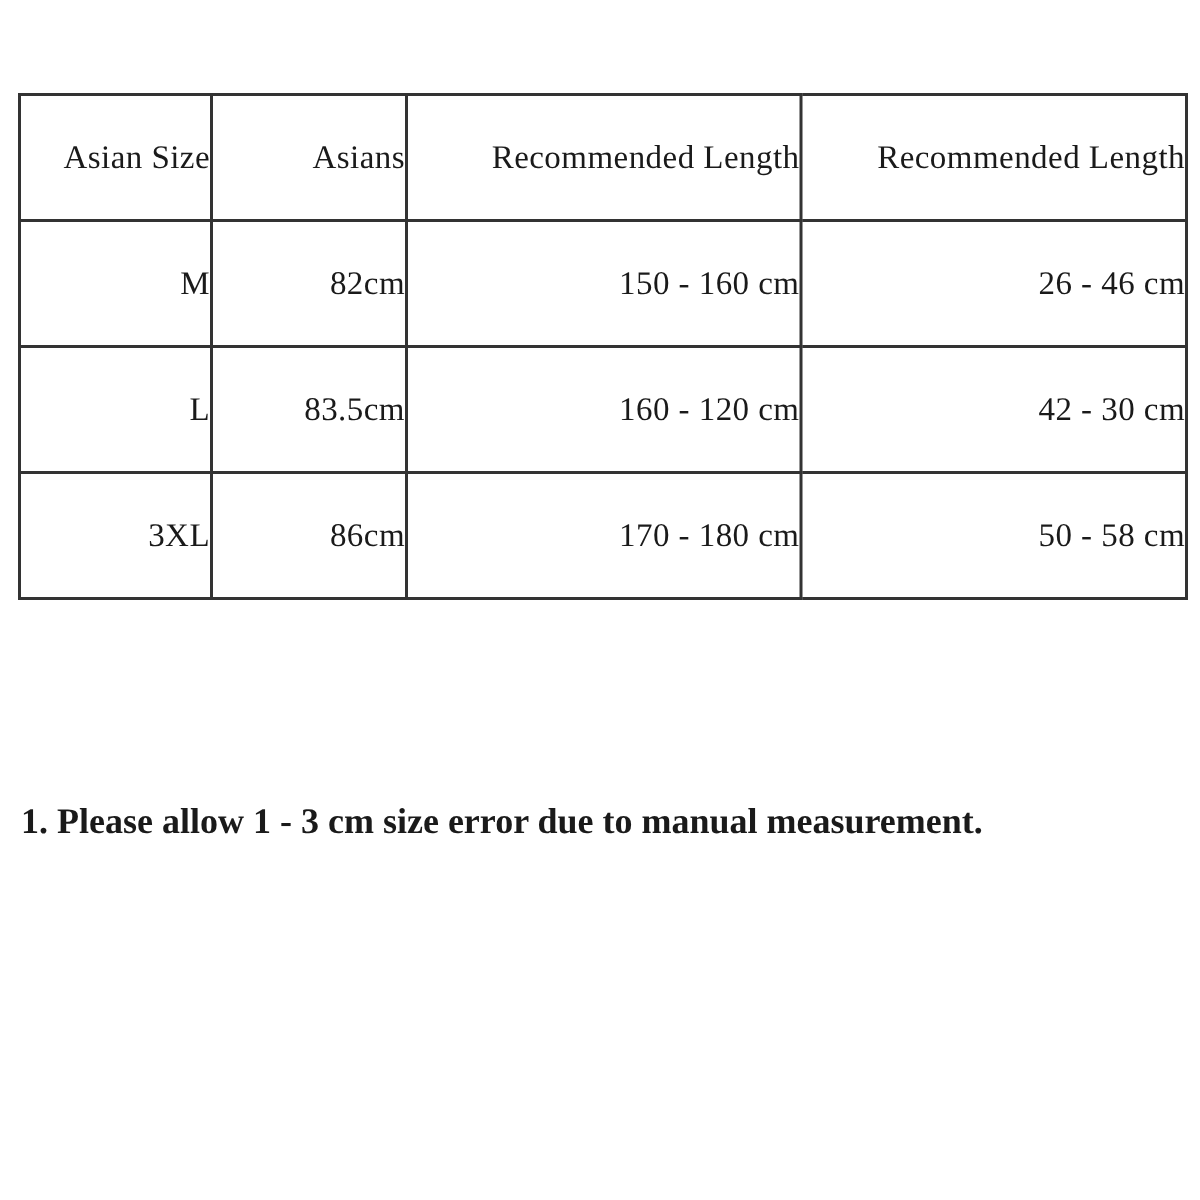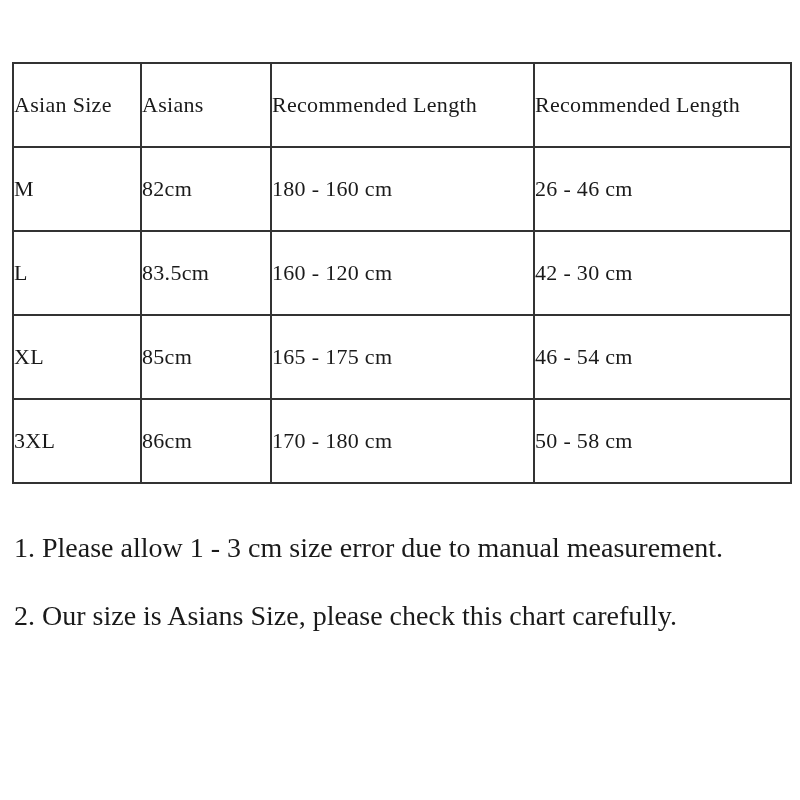--- a/index.html
+++ b/index.html
@@ -20,21 +20,21 @@
     position: absolute;
     left: 12px;
     top: 62px;
     width: 778px;
     border-collapse: collapse;
     table-layout: fixed;
   }
   table.size-chart th,
   table.size-chart td {
     border: 2px solid #333333;
-    text-align: left;
+    text-align: right;
     vertical-align: middle;
     font-weight: normal;
     font-size: 22px;
     height: 82px;
     padding: 0;
     letter-spacing: 0.3px;
   }
   col.c-size   { width: 128px; }
   col.c-length { width: 130px; }
   col.c-height { width: 263px; }
@@ -45,24 +45,25 @@
     left: 14px;
     top: 528px;
     right: 10px;
   }
   .tips-title {
     font-size: 30px;
     line-height: 40px;
     margin: 0 0 28px 0;
   }
   .tip-line {
-    font-size: 28px;
+    font-size: 24px;
     line-height: 40px;
     margin: 0 0 28px 0;
     white-space: nowrap;
+    font-weight: bold;
   }
 </style>
 </head>
 <body>
 
 <div class="page">
 
   <table class="size-chart">
     <colgroup>
       <col class="c-size">
@@ -75,42 +76,35 @@
         <th>Asian Size</th>
         <th>Asians</th>
         <th>Recommended Length</th>
         <th>Recommended Length</th>
       </tr>
     </thead>
     <tbody>
       <tr>
         <td>M</td>
         <td>82cm</td>
-        <td>180 - 160 cm</td>
+        <td>150 - 160 cm</td>
         <td>26 - 46 cm</td>
       </tr>
       <tr>
         <td>L</td>
         <td>83.5cm</td>
         <td>160 - 120 cm</td>
         <td>42 - 30 cm</td>
-      </tr>
-      <tr>
-        <td>XL</td>
-        <td>85cm</td>
-        <td>165 - 175 cm</td>
-        <td>46 - 54 cm</td>
       </tr>
       <tr>
         <td>3XL</td>
         <td>86cm</td>
         <td>170 - 180 cm</td>
         <td>50 - 58 cm</td>
       </tr>
     </tbody>
   </table>
 
   <div class="tips">
     <p class="tip-line">1. Please allow 1 - 3 cm size error due to manual measurement.</p>
-    <p class="tip-line">2. Our size is Asians Size, please check this chart carefully.</p>
   </div>
 
 </div>
 
 </body></html>

